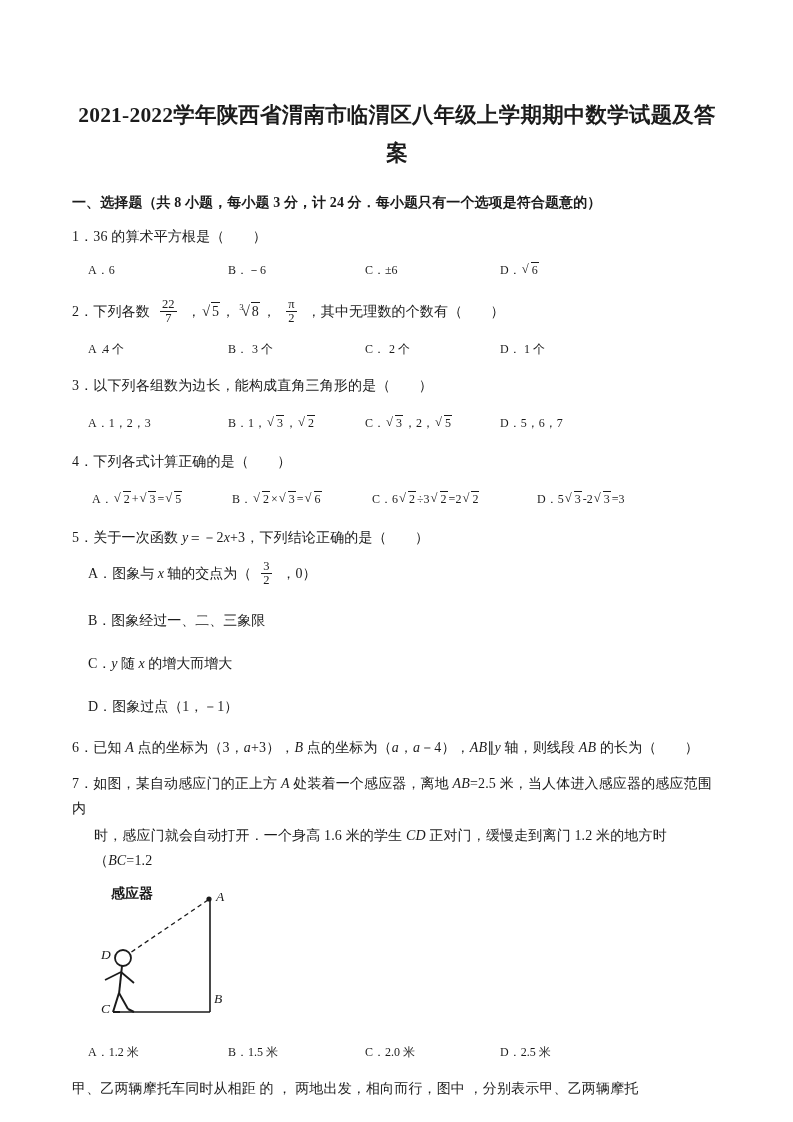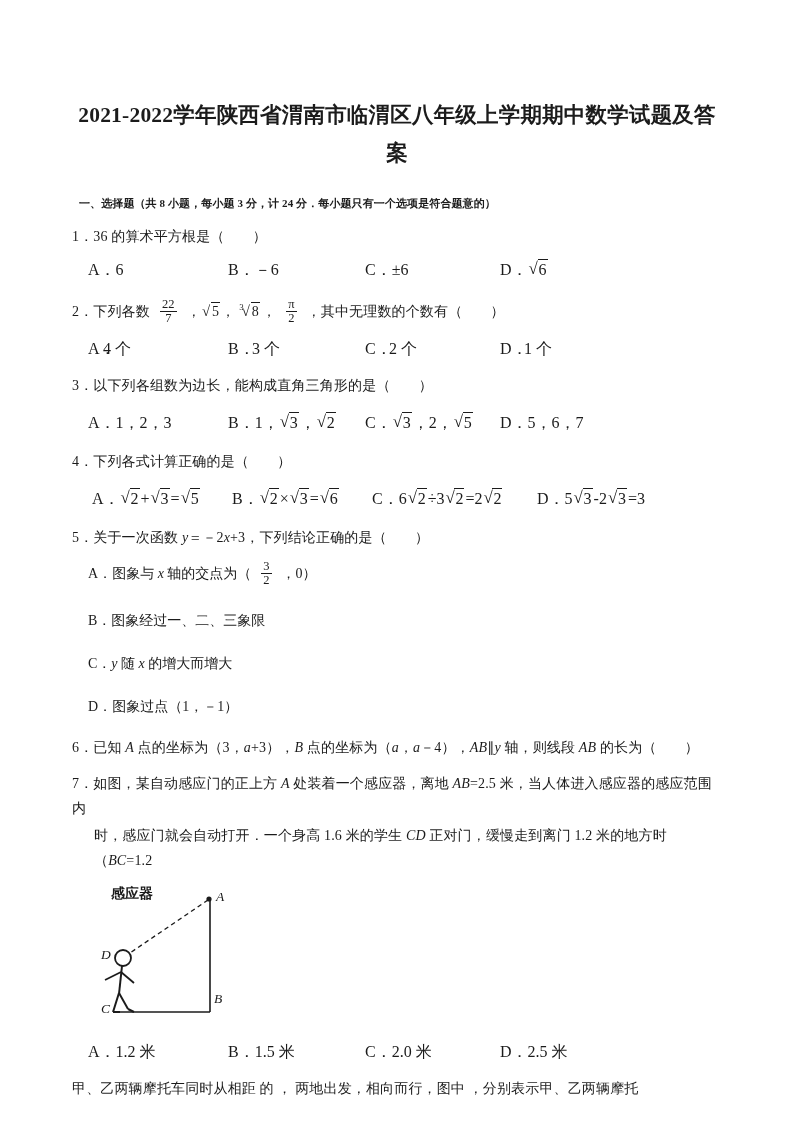--- a/index.html
+++ b/index.html
@@ -19,40 +19,39 @@
     font-size:21.5px;
     font-weight:bold;
     line-height:38px;
     text-align:center;
     margin:0;
     padding-top:96px;
     letter-spacing:0.2px;
   }
 
   .section-head {
-    font-size:11px;
+    font-size:14px;
     font-weight:bold;
     margin-top:21px;
     line-height:20px;
     letter-spacing:0.1px;
-    margin-left:7px;
   }
 
   .q {
     font-size:14px;
     line-height:25px;
     margin-top:11px;
     letter-spacing:0.15px;
   }
   .q.tight { margin-top:9px; }
   .q-line2 { padding-left:22px; }
 
   .opts {
     position:relative;
-    font-size:16px;
+    font-size:12px;
     line-height:26px;
     margin-top:8px;
     height:26px;
     padding-left:16px;
   }
   .opts.tall { height:34px; line-height:34px; }
   .opt { position:absolute; white-space:nowrap; top:0; }
 
   .oblock { font-size:14px; line-height:30px; margin-top:13px; padding-left:16px; }
   .oblock.frac-row { line-height:38px; margin-top:5px; }

